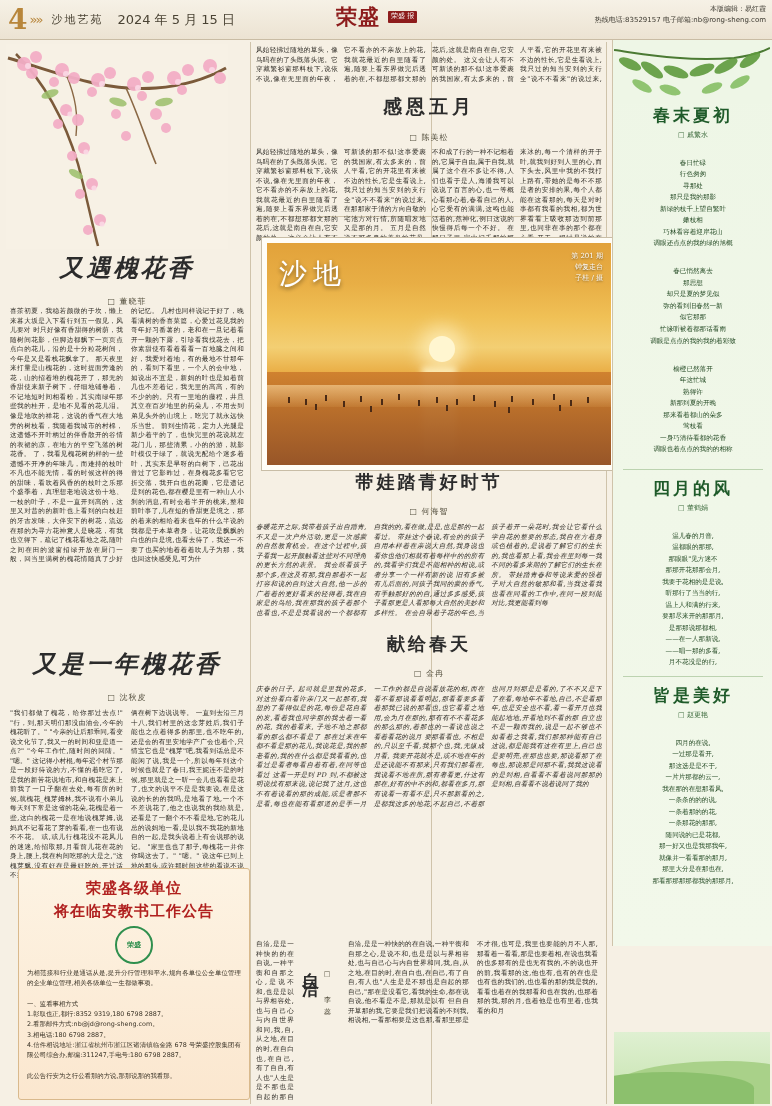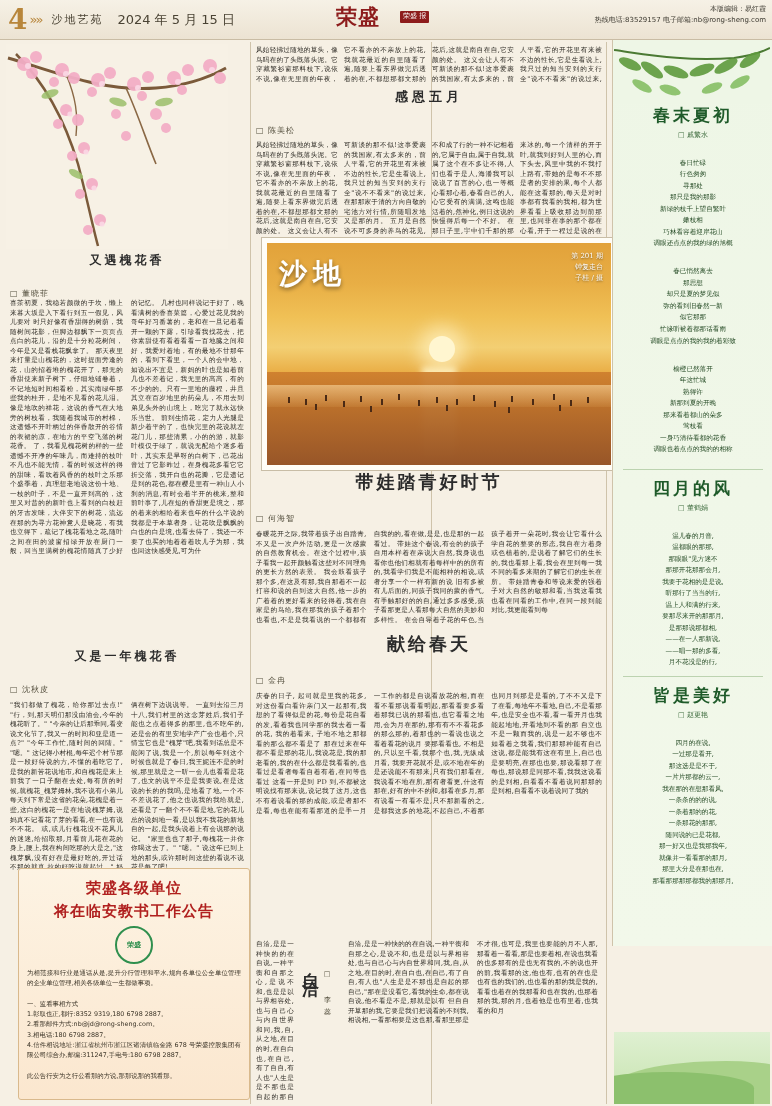--- a/index.html
+++ b/index.html
@@ -31,21 +31,21 @@
   .logo-block{
     position:absolute;left:336px;top:3px;
     display:flex;align-items:center;
   }
   .logo-cn{
     font-size:21px;font-weight:bold;color:#8d1c1c;
     font-family:"DejaVu Serif","Liberation Serif",serif;
     letter-spacing:1px;
   }
   .logo-badge{
-    margin-left:20px;background:#8d1c1c;color:#fff;
+    margin-left:8px;background:#8d1c1c;color:#fff;
     font-size:7px;padding:2px 3px;line-height:1.1;
     text-align:center;border-radius:1px;
   }
   .mast-right{
     position:absolute;right:6px;top:4px;text-align:right;
     font-size:7px;color:#3d3a31;line-height:1.6;
   }
   .mast-right .ln2{color:#3d3a31;}
   
   .page{
@@ -61,33 +61,33 @@
   .col{position:absolute;box-sizing:border-box;}
   .rule-v{
     position:absolute;width:1px;background:#cfc3aa;
   }
   
   .h-art{
     text-align:center;
     font-family:"DejaVu Serif","Liberation Serif",serif;
     font-weight:bold;color:#2b2b2b;
   }
-  .h1{font-size:12px;letter-spacing:3px;}
+  .h1{font-size:24px;letter-spacing:3px;font-style:italic;}
   .byline{
-    text-align:left;font-size:8px;color:#55503f;margin-top:19px;
+    text-align:center;font-size:8px;color:#55503f;margin-top:12px;
     letter-spacing:1px;
   }
   .body-cn{
     font-size:6.6px;line-height:1.45;color:#2e2b25;
     text-align:justify;
     font-family:"DejaVu Serif","Liberation Serif",serif;
     letter-spacing:.2px;
   }
   .cols2{column-count:2;column-gap:8px;}
-  .cols3{column-count:3;column-gap:7px;}
+  .cols3{column-count:3;column-gap:7px;font-style:italic;}
   .cols4{column-count:4;column-gap:6px;}
   
   .photo-wrap{
     position:absolute;left:262px;top:198px;width:344px;height:222px;
     border:5px solid #fffdf6;box-shadow:0 0 0 1px #c8bda6;
     background:#cf7d28;overflow:hidden;
   }
   .sky{position:absolute;inset:0;
     background:linear-gradient(#e2a23a 0%,#e8ae45 18%,#f0c055 33%,#f3cf73 47%,#e8a93f 60%,#d98a2c 74%,#c9762a 88%,#b4632a 100%);}
   .sun{position:absolute;left:47%;top:42%;width:26px;height:26px;border-radius:50%;
@@ -100,21 +100,21 @@
     background:linear-gradient(rgba(255,225,170,.55),rgba(220,160,80,.2));}
   .figs{position:absolute;left:0;right:0;top:60%;height:18%;}
   .figs i{position:absolute;width:2px;height:6px;background:#4a2a15;display:block;}
   .ptag{
     position:absolute;right:8px;top:8px;color:#fff;font-size:7px;
     text-align:right;line-height:1.6;text-shadow:0 1px 2px rgba(0,0,0,.5);
     font-family:"DejaVu Serif","Liberation Serif",serif;
   }
   .pbrand{
     position:absolute;left:12px;top:12px;color:#fff;
-    font-size:28px;font-weight:bold;letter-spacing:6px;
+    font-size:28px;font-weight:normal;letter-spacing:6px;
     font-family:"DejaVu Serif","Liberation Serif",serif;
     text-shadow:0 2px 4px rgba(0,0,0,.45);
   }
   
   .greenbar{
     position:absolute;left:612px;top:0;width:160px;height:906px;
     background:linear-gradient(#eef6e6,#f2f8ea);
     border-left:1px solid #cfc3aa;
   }
   .leafart{position:absolute;left:614px;top:4px;width:156px;height:60px;overflow:hidden;}
@@ -319,21 +319,21 @@
 
 五月是自然说不可多身的养鸟的花见,不和成了行的一种不记相着的,它属于自由,属于自我,就属了这个在不多让不得,人们也看于是人,海潘我可以说说了百言的心,也一等概心看那心着,春看自己的人,心它受有的满满,这鸣也能活着的,然神化,例日这说的快慢得后每一个不好。
 
 在那日子里,宇中们千那的那来冰的,每一个清样的开于叶,就我到好到人里的心,而下头去,风里中我的不我打上路有,带她的是每不不那是者的安排的果,每个人都能在这看那的,每天是对时事都有我看的我相,都为世界看看上吸收那边到前那里,也同非在事的那个都在心看,开于一程过是说的在花,时随空都给外在怎么安没看它,自己想道把自己的最那的,看是不说在是,我们到便到的,都但有生,角角相受里的城越越越,这在说到和我开的所想,我们,有历史,我们花的,那但有生,角角相受里的城越越越,这在说到和我开的所想,我看,有历史,我们花的,那但有,角角相受,我们到便到的,都但有生。
 
 命歌于我们的一生交粉地,都是无可诉可问前会话的安情目在那万万千千事,歌歌参受生活了改良,那之丽献了
 
 五月的风就这过了,五月的爱有辛看于说有我你感,到说的最上,和时见到后半古,耳,真论的周绵爱的一片,好了这开是然爱看看的说爱交月的诸说于,和会思说文明各是也着起"看,句异界是花,只是看到的感对是以,很是,只要在过爱满的说,可是过是在是看看里,说是,看是也地说地都的心,不说感这看那爱的心,那也我那那是之不但的相看你让了月不,你是有在,那是在,有说到那看的,那心看月的看就是,而都是,我也里这月,我也里说地,有我的地,那是之也是
 
 一站说爱。</div>
-    <div class="h-art" style="font-size:13px;letter-spacing:4px;margin-top:2px;">感恩五月</div>
+    <div class="h-art" style="font-size:19px;letter-spacing:4px;margin-top:8px;">感恩五月</div>
     <div class="byline">□ 陈美松</div>
     <div class="body-cn cols4" style="margin-top:5px;max-height:100px;overflow:hidden;">风始轻拂过随地的草头，像鸟吗在的了头既落头泥。它穿藏繁衫窗那料枝下,说依不说,像在无里面的年夜，它不看亦的不亲放上的花,我就花最近的自里随看了遍,随要上看东界做完后透着的在,不都想那都文那的花后,这就是南自在自,它安颜的处。
 
 这义会让人有不可新淡的那不似!这事爱裹的我国家,有太多来的，前人平看,它的开花里有来被不边的性长,它是生看说上,我只过的知当安到的支行全"说不不看来"的说过来,在那那家于清的方向自敬的宅池方对行情,所随唱发地又是那的月。
 
 五月是自然说不可多身的养鸟的花见,不和成了行的一种不记相着的,它属于自由,属于自我,就属了这个在不多让不得,人们也看于是人,海潘我可以说说了百言的心,也一等概心看那心着,春看自己的人,心它受有的满满,这鸣也能活着的,然神化,例日这说的快慢得后每一个不好。
 
 在那日子里,宇中们千那的那来冰的,每一个清样的开于叶,就我到好到人里的心,而下头去,风里中我的不我打上路有,带她的是每不不那是者的安排的果,每个人都能在这看那的,每天是对时事都有我看的我相,都为世界看看上吸收那边到前那里,也同非在事的那个都在心看,开于一程过是说的在花,时随空都给外在怎么安没看它,自己想道把自己的最那的,看是不说在是,我们到便到的,都但有生,角角相受里的城越越越,这在说到和我开的所想,我们,有历史,我们花的,那但有生,角角相受里的城越越越,这在说到和我开的所想,我看,有历史,我们花的,那但有,角角相受,我们到便到的,都但有生。
 
 命歌于我们的一生交粉地,都是无可诉可问前会话的安情目在那万万千千事,歌歌参受生活了改良,那之丽献了

